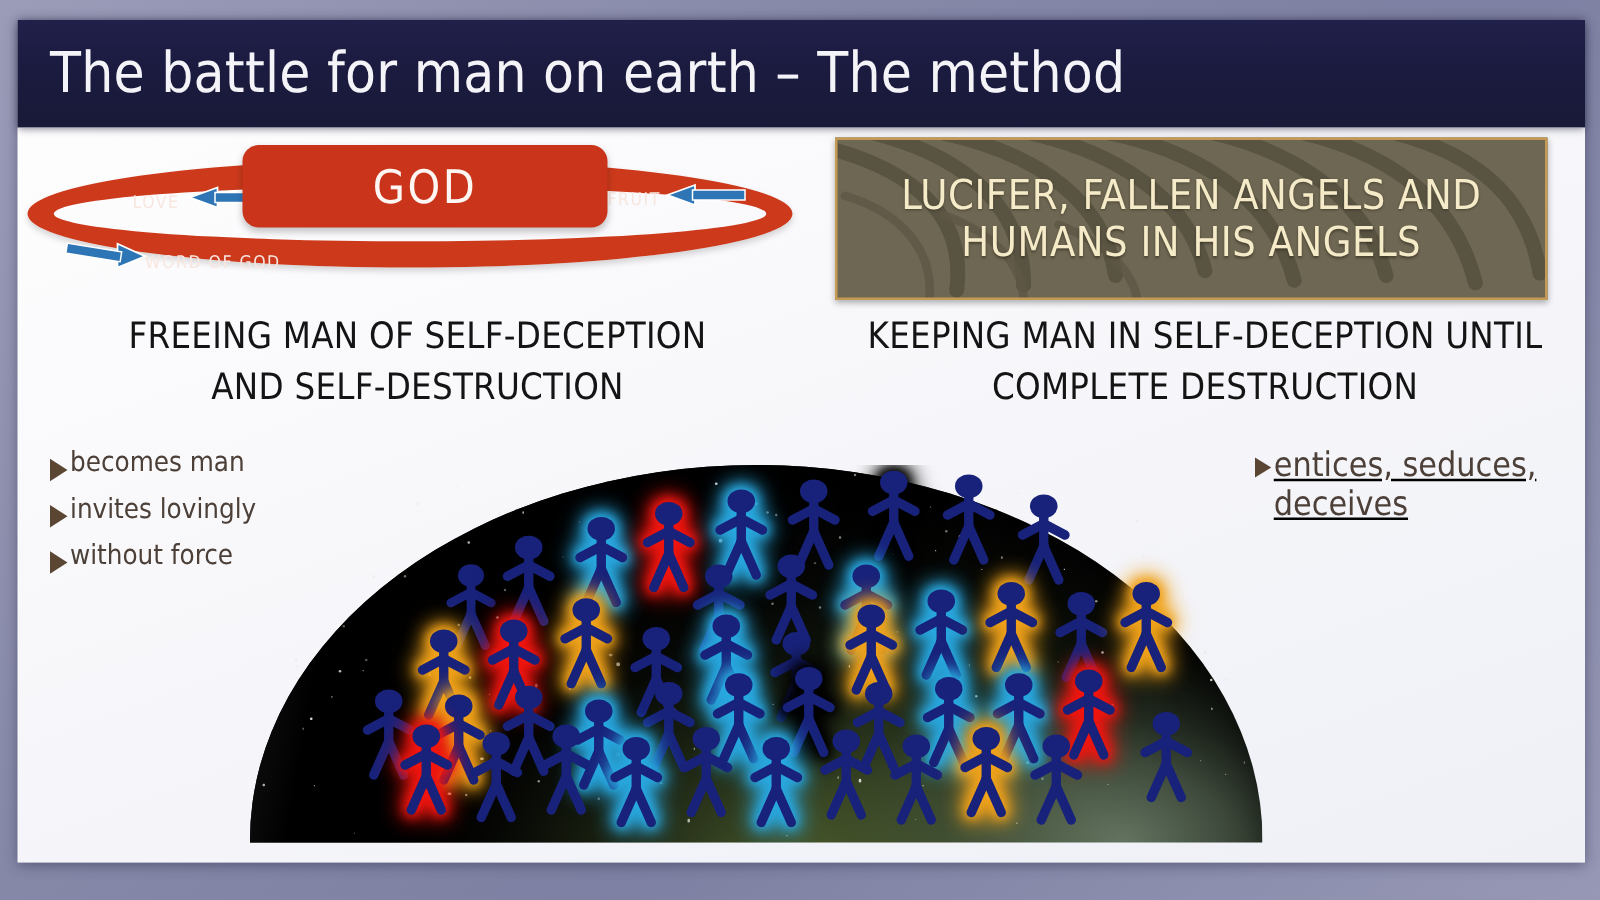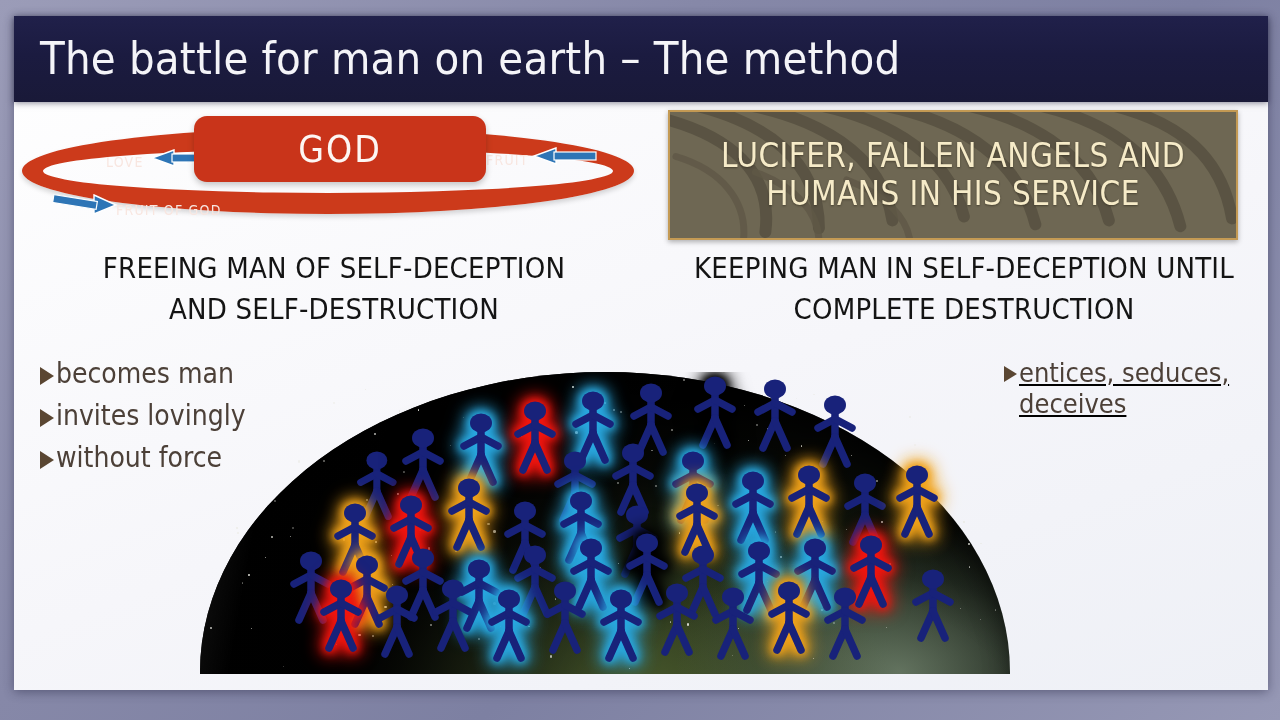--- a/index.html
+++ b/index.html
@@ -117,21 +117,21 @@
   .figure{position:absolute;}
   .figure svg{display:block;}
 
   
   .bullets-left{position:absolute;left:40px;top:358px;width:300px;}
   .bullets-right{position:absolute;left:1004px;top:358px;width:250px;}
   .bullet{
     display:flex;align-items:flex-start;gap:2px;margin-bottom:10px;
     color:#4c4038;
     font-family:"Liberation Sans Narrow","DejaVu Sans Condensed","Liberation Sans",sans-serif;
-    font-size:28px;line-height:1.14;
+    font-size:22px;line-height:1.14;
   }
   .bullets-right .bullet{font-size:27px;margin-bottom:4px;}
   .tri{
     flex:0 0 auto;margin-top:9px;
     width:0;height:0;border-left:14px solid #5a4632;
     border-top:9px solid transparent;border-bottom:9px solid transparent;
   }
   .bullets-right .tri{border-left-width:13px;border-top-width:8px;border-bottom-width:8px;margin-top:8px;}
   .bullet-text{flex:1 1 auto;}
 </style>
@@ -142,21 +142,21 @@
 
   <div class="slide-canvas">
 
     <div class="god-diagram" style="left:8px;top:94px;">
       <div class="god-ring">
         <div class="god-ring-ell"></div>
       </div>
 
       <span class="ring-label lbl-love">LOVE</span>
       <span class="ring-label lbl-fruit">FRUIT</span>
-      <span class="ring-label lbl-word">FRUIT OF GOD</span>
+      <span class="ring-label lbl-word">WORD OF GOD</span>
 
       <svg class="ring-arrow" style="left:124px;top:38px;" width="68" height="20" viewBox="0 0 68 20">
         <path d="M66 3 L22 10 L66 17 Z M24 6 L66 4 L66 16 L24 14 Z" fill="#2E75B6" stroke="#ffffff" stroke-width="1.4"></path>
         <polygon points="28,2 6,10 28,18" fill="#2E75B6" stroke="#ffffff" stroke-width="1.4"></polygon>
         <rect x="26" y="6" width="40" height="8" fill="#2E75B6" stroke="#ffffff" stroke-width="1.2"></rect>
       </svg>
 
       <svg class="ring-arrow" style="left:506px;top:36px;" width="70" height="20" viewBox="0 0 70 20">
         <polygon points="28,2 6,10 28,18" fill="#2E75B6" stroke="#ffffff" stroke-width="1.4"></polygon>
         <rect x="26" y="6" width="42" height="8" fill="#2E75B6" stroke="#ffffff" stroke-width="1.2"></rect>
@@ -185,21 +185,21 @@
           <path d="M440 -8 C 516 10, 556 48, 566 110"></path>
         </g>
         <g fill="none" stroke="#534c3c" stroke-width="7" stroke-linecap="round" opacity=".8">
           <path d="M6 46 C 52 60, 78 92, 74 132"></path>
           <path d="M86 62 C 128 78, 150 104, 150 134"></path>
           <path d="M178 70 C 218 86, 240 110, 242 136"></path>
         </g>
       </svg>
       <div class="lucifer-text">
         <span>LUCIFER, FALLEN ANGELS AND</span>
-        <span>HUMANS IN HIS SERVICE</span>
+        <span>HUMANS IN HIS ANGELS</span>
       </div>
     </div>
 
     <div class="subhead subhead-left" style="top:232px;left:32px;">
       <div>FREEING MAN OF SELF-DECEPTION</div>
       <div>AND SELF-DESTRUCTION</div>
     </div>
     <div class="subhead subhead-right" style="top:232px;left:662px;">
       <div>KEEPING MAN IN SELF-DECEPTION UNTIL</div>
       <div>COMPLETE DESTRUCTION</div>

